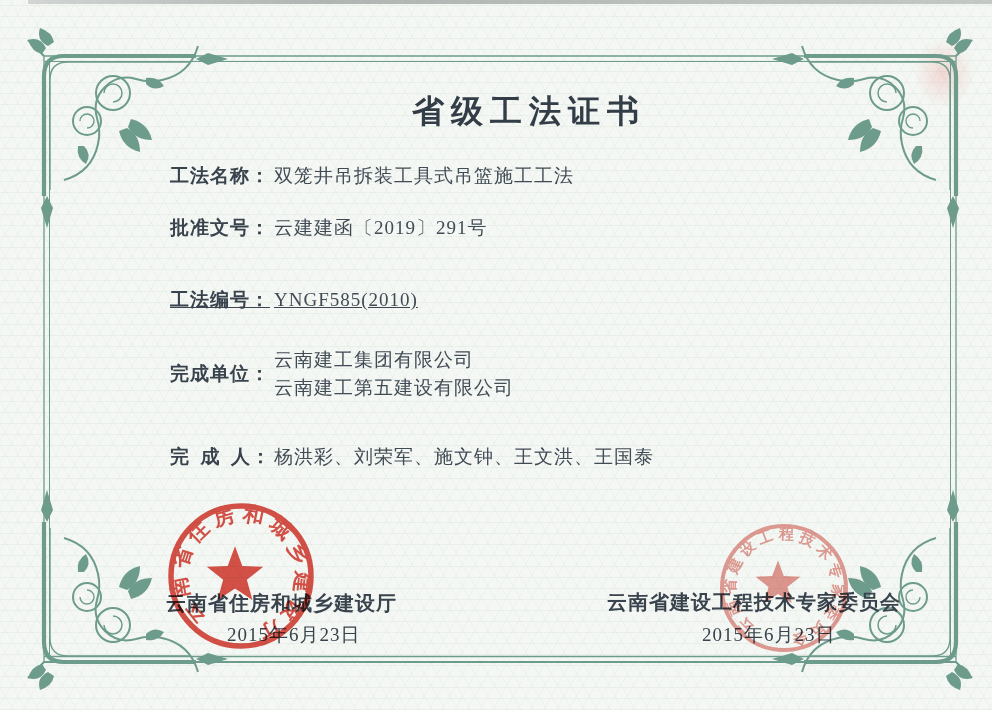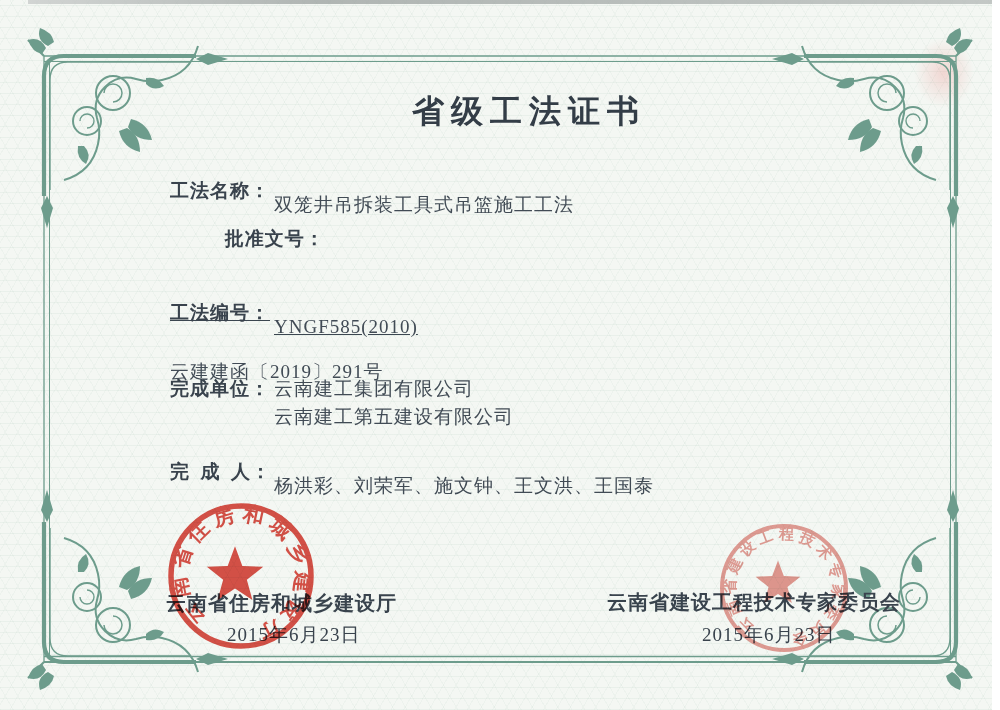--- a/index.html
+++ b/index.html
@@ -17,23 +17,23 @@
   .scan-smudge{position:absolute;right:18px;top:38px;width:60px;height:70px;border-radius:50%;
     background:radial-gradient(closest-side,rgba(232,130,125,.28),rgba(232,130,125,0));}
   .frame-svg{position:absolute;left:0;top:0;}
   .title{
     position:absolute;left:29px;top:90px;width:1000px;text-align:center;
     font-size:32px;font-weight:bold;letter-spacing:7px;color:#333d47;
   }
   .row{position:absolute;left:170px;display:flex;align-items:center;
     font-size:19px;color:#3b4650;letter-spacing:1px;}
   .row .label{font-weight:bold;width:104px;flex:0 0 104px;color:#39434d;}
-  .row .value{color:#414b55;margin-top:29px;}
+  .row .value{color:#414b55;}
   .row .value .line{display:block;line-height:28px;}
-  .r1{top:163px;} .r2{top:226px;flex-direction:column;} .r3{top:287px;text-decoration:underline;} .r4{top:346px;} .r5{top:444px;}
+  .r1{top:163px;} .r2{top:215px;} .r3{top:287px;text-decoration:underline;} .r4{top:346px;} .r5{top:444px;}
   .r5 .label{white-space:pre;}
   .sig-org{position:absolute;font-size:20px;font-weight:bold;color:#39434d;letter-spacing:1px;}
   .sig-date{position:absolute;font-size:19px;color:#39434d;letter-spacing:1px;margin-left:8px;}
   .sig-org.left{left:166px;top:590px;}
   .sig-date.left{left:219px;top:622px;}
   .sig-org.right{left:607px;top:589px;}
   .sig-date.right{left:694px;top:622px;}
   .seal{position:absolute;mix-blend-mode:multiply;}
   .seal.left{left:155px;top:490px;opacity:.88;}
   .seal.right{left:714px;top:518px;opacity:.78;}

